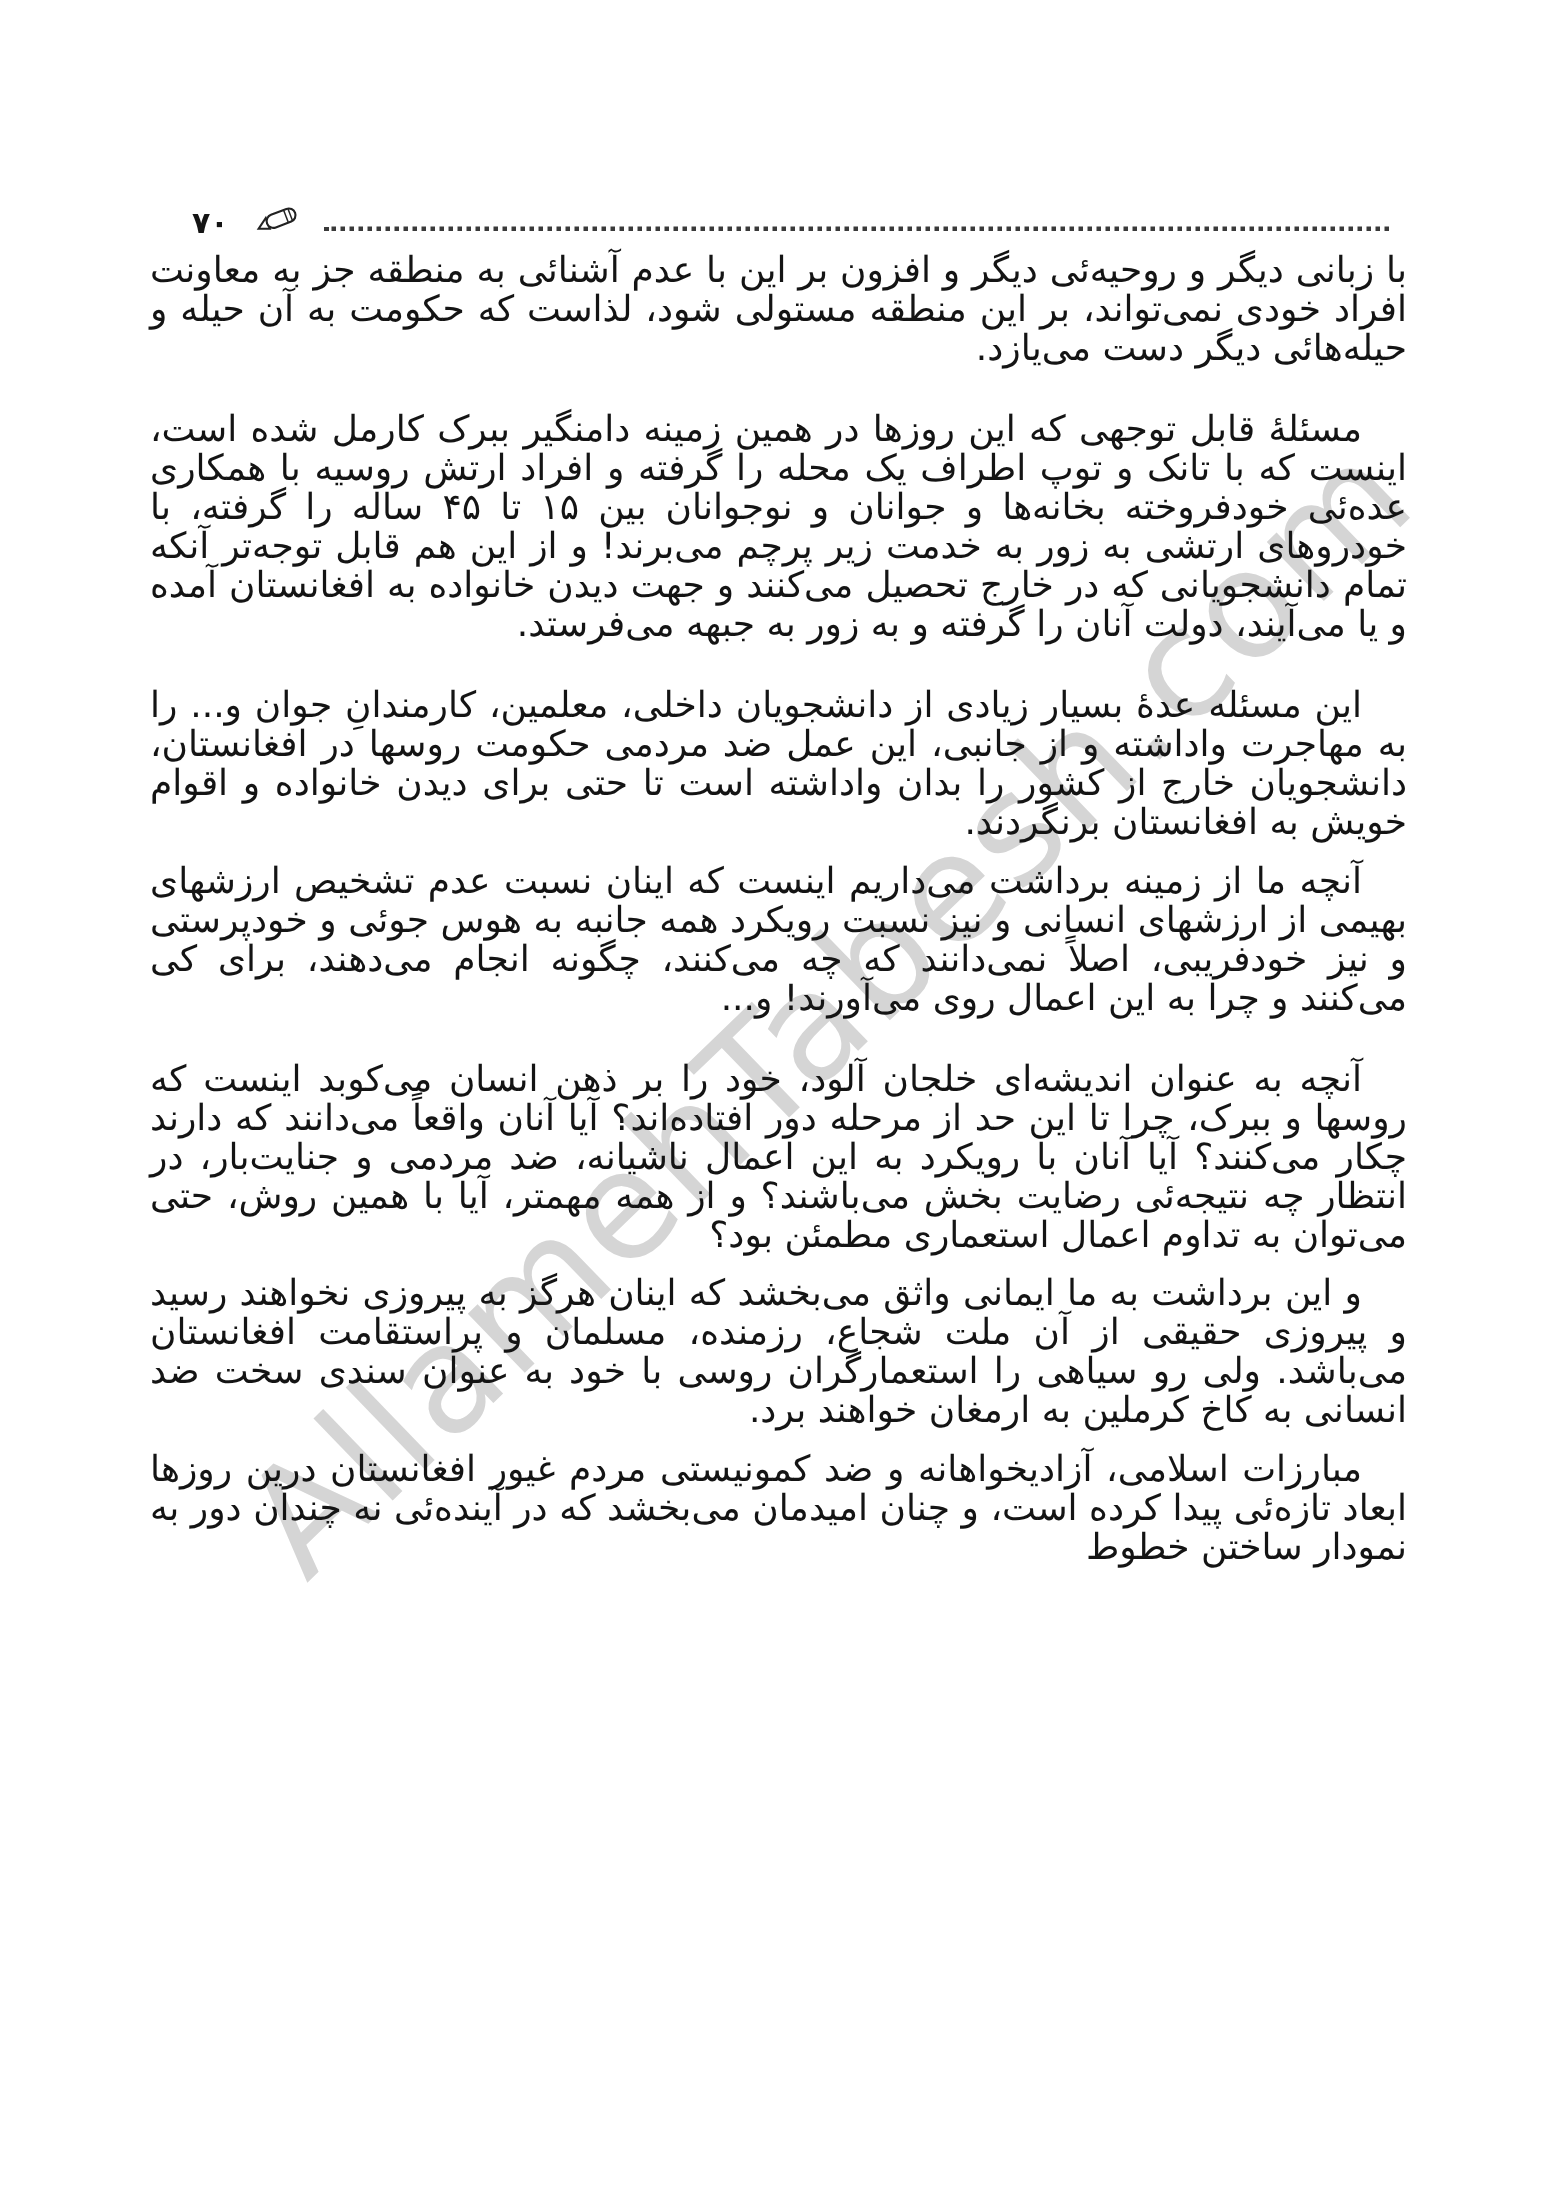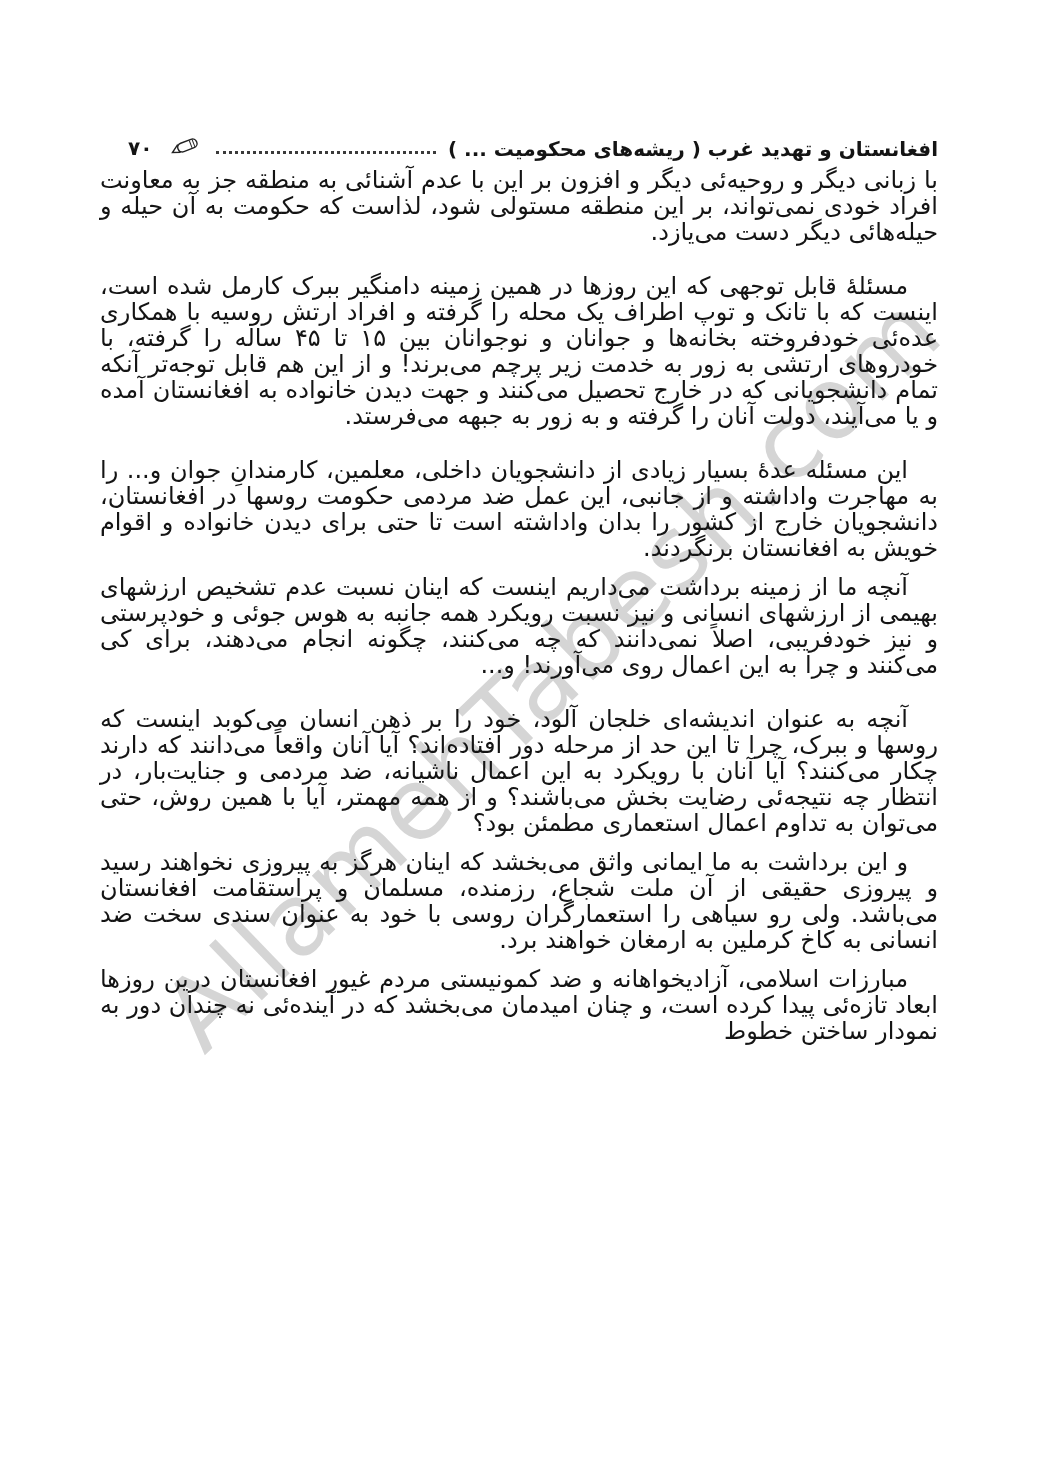--- a/index.html
+++ b/index.html
@@ -88,21 +88,20 @@
         <path d="M10 8.2 L3 13.2 L10 15.8 Z"></path>
         <rect x="9.5" y="7.5" width="20" height="9" rx="4.5"></rect>
         <line x1="23" y1="8" x2="23" y2="16" stroke-width="1"></line>
         <line x1="26" y1="8" x2="26" y2="16" stroke-width="1"></line>
       </g>
     </svg>
   </div>
 
   <div class="leader"></div>
 
-  <div class="doc-title">افغانستان و تهدید غرب ( ریشه‌های محکومیت ... )</div>
 </div>
 
 <div class="bodytext" dir="rtl">
   <p class="para">با زبانی دیگر و روحیه‌ئی دیگر و افزون بر این با عدم آشنائی به منطقه جز به معاونت افراد خودی نمی‌تواند، بر این منطقه مستولی شود، لذاست که حکومت به آن حیله و حیله‌هائی دیگر دست می‌یازد.</p>
   <p class="para indent">مسئلهٔ قابل توجهی که این روزها در همین زمینه دامنگیر ببرک کارمل شده است، اینست که با تانک و توپ اطراف یک محله را گرفته و افراد ارتش روسیه با همکاری عده‌ئی خودفروخته بخانه‌ها و جوانان و نوجوانان بین ۱۵ تا ۴۵ ساله را گرفته، با خودروهای ارتشی به زور به خدمت زیر پرچم می‌برند! و از این هم قابل توجه‌تر آنکه تمام دانشجویانی که در خارج تحصیل می‌کنند و جهت دیدن خانواده به افغانستان آمده و یا می‌آیند، دولت آنان را گرفته و به زور به جبهه می‌فرستد.</p>
   <p class="para indent">این مسئله عدهٔ بسیار زیادی از دانشجویان داخلی، معلمین، کارمندانِ جوان و... را به مهاجرت واداشته و از جانبی، این عمل ضد مردمی حکومت روسها در افغانستان، دانشجویان خارج از کشور را بدان واداشته است تا حتی برای دیدن خانواده و اقوام خویش به افغانستان برنگردند.</p>
   <p class="para indent gap">آنچه ما از زمینه برداشت می‌داریم اینست که اینان نسبت عدم تشخیص ارزشهای بهیمی از ارزشهای انسانی و نیز نسبت رویکرد همه جانبه به هوس جوئی و خودپرستی و نیز خودفریبی، اصلاً نمی‌دانند که چه می‌کنند، چگونه انجام می‌دهند، برای کی می‌کنند و چرا به این اعمال روی می‌آورند! و...</p>
   <p class="para indent">آنچه به عنوان اندیشه‌ای خلجان آلود، خود را بر ذهن انسان می‌کوبد اینست که روسها و ببرک، چرا تا این حد از مرحله دور افتاده‌اند؟ آیا آنان واقعاً می‌دانند که دارند چکار می‌کنند؟ آیا آنان با رویکرد به این اعمال ناشیانه، ضد مردمی و جنایت‌بار، در انتظار چه نتیجه‌ئی رضایت بخش می‌باشند؟ و از همه مهمتر، آیا با همین روش، حتی می‌توان به تداوم اعمال استعماری مطمئن بود؟</p>
   <p class="para indent gap">و این برداشت به ما ایمانی واثق می‌بخشد که اینان هرگز به پیروزی نخواهند رسید و پیروزی حقیقی از آن ملت شجاع، رزمنده، مسلمان و پراستقامت افغانستان می‌باشد. ولی رو سیاهی را استعمارگران روسی با خود به عنوان سندی سخت ضد انسانی به کاخ کرملین به ارمغان خواهند برد.</p>
   <p class="para indent gap">مبارزات اسلامی، آزادیخواهانه و ضد کمونیستی مردم غیور افغانستان درین روزها ابعاد تازه‌ئی پیدا کرده است، و چنان امیدمان می‌بخشد که در آینده‌ئی نه چندان دور به نمودار ساختن خطوط</p>

